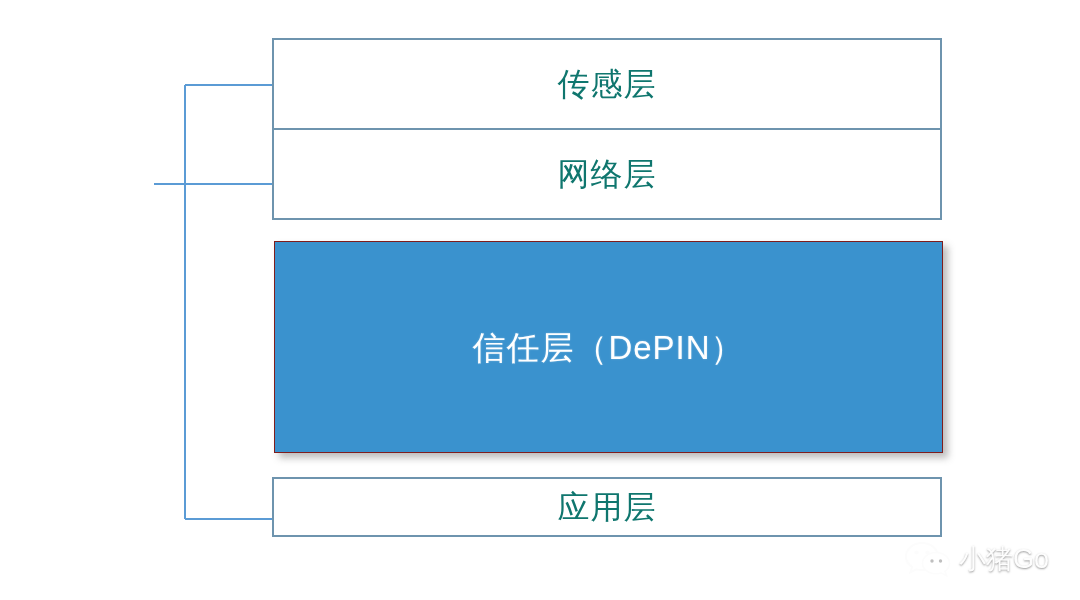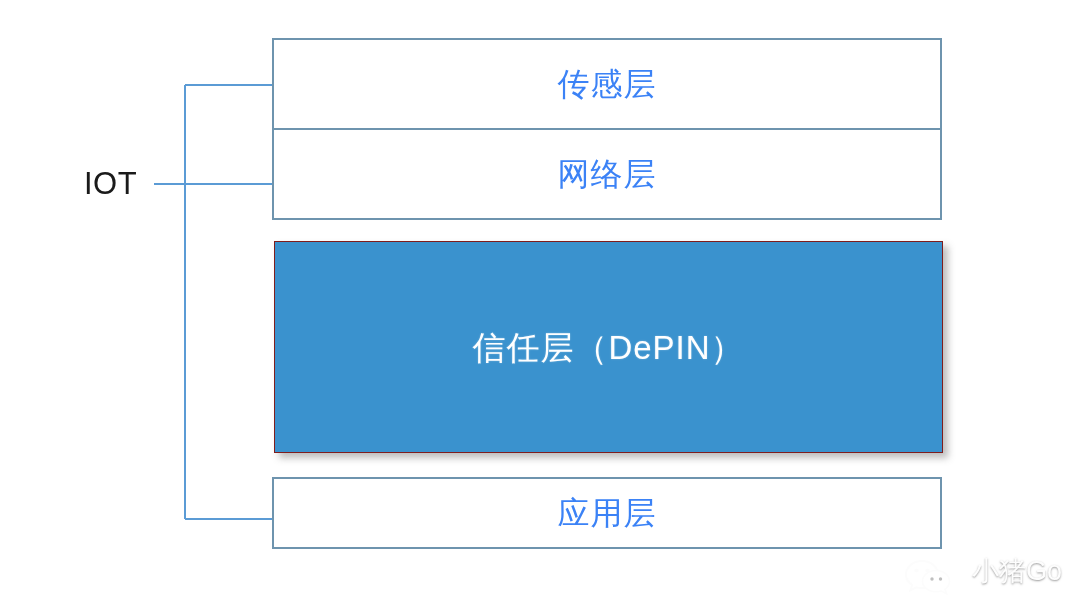--- a/index.html
+++ b/index.html
@@ -60,35 +60,35 @@
     border: 2px solid #6e94ae;
   }
   .layer-box.highlight {
     background: #3a92ce;
     border: 1px solid #7f1d1d;
     box-shadow: 5px 5px 7px rgba(90,90,90,0.40);
   }
   .layer-label {
     font-size: 32px;
     line-height: 1;
-    color: #3b82f6;
+    color: #0f766e;
     letter-spacing: 1px;
     white-space: nowrap;
   }
   .layer-box.highlight .layer-label {
     color: #ffffff;
     font-size: 33px;
     text-shadow: 0 0 2px rgba(255,255,255,0.35);
   }
 
   
   #box-sensing     { left: 272px; top: 38px;  width: 670px; height: 92px; }
   #box-network     { left: 272px; top: 128px; width: 670px; height: 92px; }
   #box-trust       { left: 274px; top: 241px; width: 669px; height: 212px; }
-  #box-application { left: 272px; top: 477px; width: 670px; height: 72px; text-align: center; }
+  #box-application { left: 272px; top: 477px; width: 670px; height: 60px; text-align: center; }
 
   
   .wm-left {
     position: absolute;
     left: 16px;
     top: 560px;
     display: flex;
     align-items: center;
     gap: 9px;
     opacity: 0.92;
@@ -100,38 +100,37 @@
     line-height: 1;
     letter-spacing: 1px;
     font-weight: bold;
   }
 
   .wm-right {
     position: absolute;
     left: 905px;
     top: 540px;
     display: flex;
-    gap: 21px;
-    margin-top: 18px;
+    align-items: center;
+    gap: 8px;
   }
   .wm-right .wm-text {
     font-size: 27px;
     color: #fdfdfd;
     text-shadow: 0 1px 2px rgba(120,120,120,0.75);
     line-height: 1;
     letter-spacing: 0px;
   }
   .wechat-icon { display: block; }
 </style>
 </head>
 <body>
 
 <div id="canvas">
 
-  <div class="root-label">IOT</div>
 
   <svg class="bracket-svg" viewBox="0 0 1080 600" width="1080" height="600">
     <g stroke="#5b9bd5" stroke-width="2" fill="none" shape-rendering="crispEdges">
 
       <line x1="185" y1="85" x2="185" y2="519"></line>
 
       <line x1="154" y1="184" x2="185" y2="184"></line>
 
       <line x1="185" y1="85" x2="272" y2="85"></line>
 

